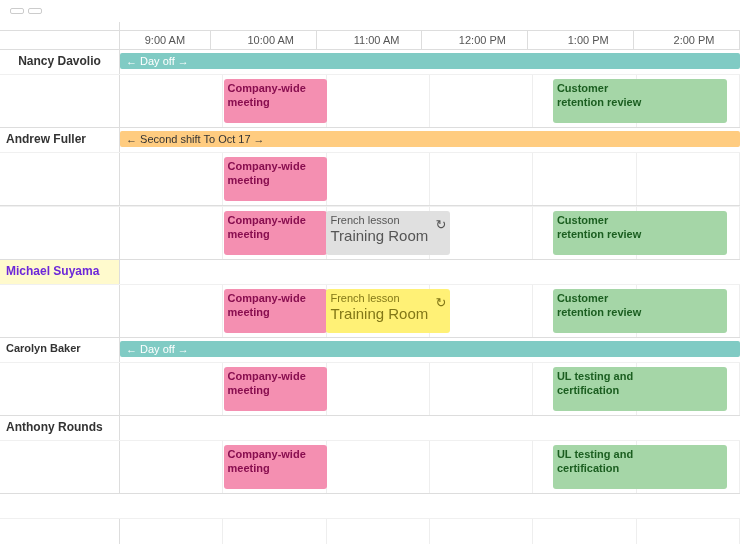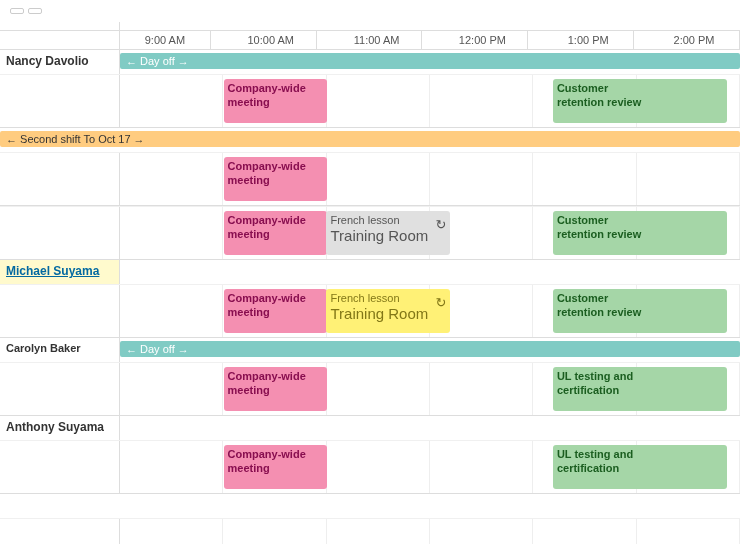--- a/index.html
+++ b/index.html
@@ -16,21 +16,21 @@
     .time-columns-header { display: flex; flex: 1; gap: 15px; }
     .time-slot-header { flex: 1; text-align: center; font-size: 11px; color: #555; padding: 3px 0; border-right: 1px solid #ddd; }
 
     .day-label-row { display: flex; border-bottom: 1px solid #ddd; }
     .row-label-day-empty { width: 120px; min-width: 120px; border-right: 1px solid #ddd; }
     .day-label-cell { flex: 1; text-align: center; font-size: 13px; font-weight: 600; color: #333; padding: 4px 0; background: #fff; }
 
     .person-group { border-bottom: 1px solid #ddd; }
     .person-row { display: flex; min-height: 24px; }
     .person-label { width: 120px; min-width: 120px; border-right: 1px solid #ddd; font-weight: 700; font-size: 12px; padding: 4px 6px; background: #fff; display: flex; align-items: flex-start; }
-    .person-label.yellow-bg { background: #fffacd; color: #0369a1; text-decoration: underline; }
+    .person-label.yellow-bg { background: #fffacd; color: #6d28d9; }
 
     .allday-row { display: flex; min-height: 22px; position: relative; }
     .allday-label-cell { width: 120px; min-width: 120px; border-right: 1px solid #ddd; background: #fff; }
     .allday-content { flex: 1; position: relative; overflow: hidden; }
     .allday-bar { position: absolute; top: 3px; height: 16px; display: flex; align-items: center; font-size: 11px; padding: 0 6px; border-radius: 2px; white-space: nowrap; }
     .allday-bar.teal { background: #80cbc4; color: #fff; }
     .allday-bar.orange { background: #ffcc80; color: #333; }
 
     .events-row { display: flex; min-height: 52px; border-top: 1px solid #f0f0f0; }
     .events-label-cell { width: 120px; min-width: 120px; border-right: 1px solid #ddd; background: #fff; }
@@ -71,21 +71,21 @@
         <div class="time-slot-header">12:00 PM</div>
         <div class="time-slot-header">1:00 PM</div>
         <div class="time-slot-header">2:00 PM</div>
       </div>
   </div>
 
   <div id="people-rows">
       <div class="person-group">
         <div class="allday-row">
           <div class="allday-label-cell" style="border-right: 1px solid rgb(221, 221, 221); background: rgb(255, 255, 255);">
-            <span style="font-weight: 700; font-size: 12px; padding: 4px 6px; display: block;">Nancy Davolio</span>
+            <span style="font-weight: 700; font-size: 12px; padding: 4px 6px; display: block; text-align: center;">Nancy Davolio</span>
           </div>
           <div class="allday-content" style="position: relative; min-height: 24px;">
             <div class="allday-bar teal" style="left: 0%; width: 100%;">← Day off →</div>
           </div>
         </div>
         <div class="events-row">
           <div class="events-label-cell"></div>
           <div class="events-content" style="position: relative; min-height: 52px;">
             <div class="time-grid">
               <div class="time-col"></div>
@@ -101,20 +101,23 @@
             </div>
             <div class="event-block green-event" style="left: 66.6%; width: 28%; top: 4px; bottom: 4px; position: absolute;">
               <span style="display: block; line-height: 1.3;">Customer</span>
               <span style="display: block; line-height: 1.3;">retention review</span>
             </div>
           </div>
         </div>
       </div>
       <div class="person-group">
         <div class="allday-row">
+          <div class="allday-label-cell" style="border-right: 1px solid rgb(221, 221, 221); background: rgb(255, 255, 255);">
+            <span style="font-weight: 700; font-size: 12px; padding: 4px 6px; display: block;">Andrew Fuller</span>
+          </div>
           <div class="allday-content" style="position: relative; min-height: 24px;">
             <div class="allday-bar orange" style="left: 0%; width: 100%; display: flex; justify-content: space-between; align-items: center;">← Second shift   To Oct 17 →</div>
           </div>
         </div>
         <div class="events-row">
           <div class="events-label-cell"></div>
           <div class="events-content" style="position: relative; min-height: 52px;">
             <div class="time-grid">
               <div class="time-col"></div>
               <div class="time-col"></div>
@@ -216,21 +219,21 @@
             </div>
             <div class="event-block green-event" style="left: 66.6%; width: 28%; top: 4px; bottom: 4px; position: absolute;">
               <span style="display: block; line-height: 1.3;">UL testing and</span>
               <span style="display: block; line-height: 1.3;">certification</span>
             </div>
           </div>
         </div>
       </div>
       <div class="person-group">
         <div class="person-row">
-          <div class="person-label">Anthony Suyama</div>
+          <div class="person-label">Anthony Rounds</div>
           <div style="flex: 1 1 0%;"></div>
         </div>
         <div class="events-row">
           <div class="events-label-cell"></div>
           <div class="events-content" style="position: relative; min-height: 52px;">
             <div class="time-grid">
               <div class="time-col"></div>
               <div class="time-col"></div>
               <div class="time-col"></div>
               <div class="time-col"></div>

